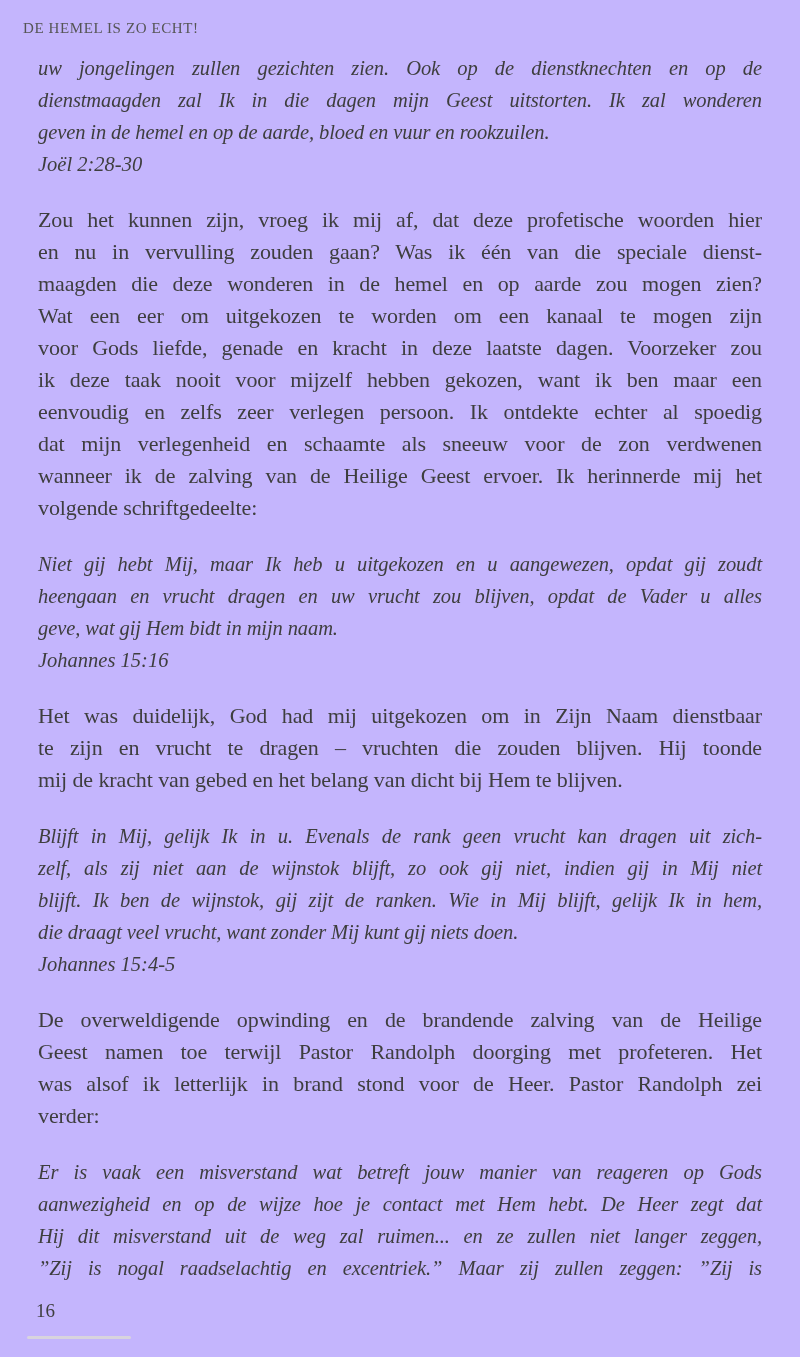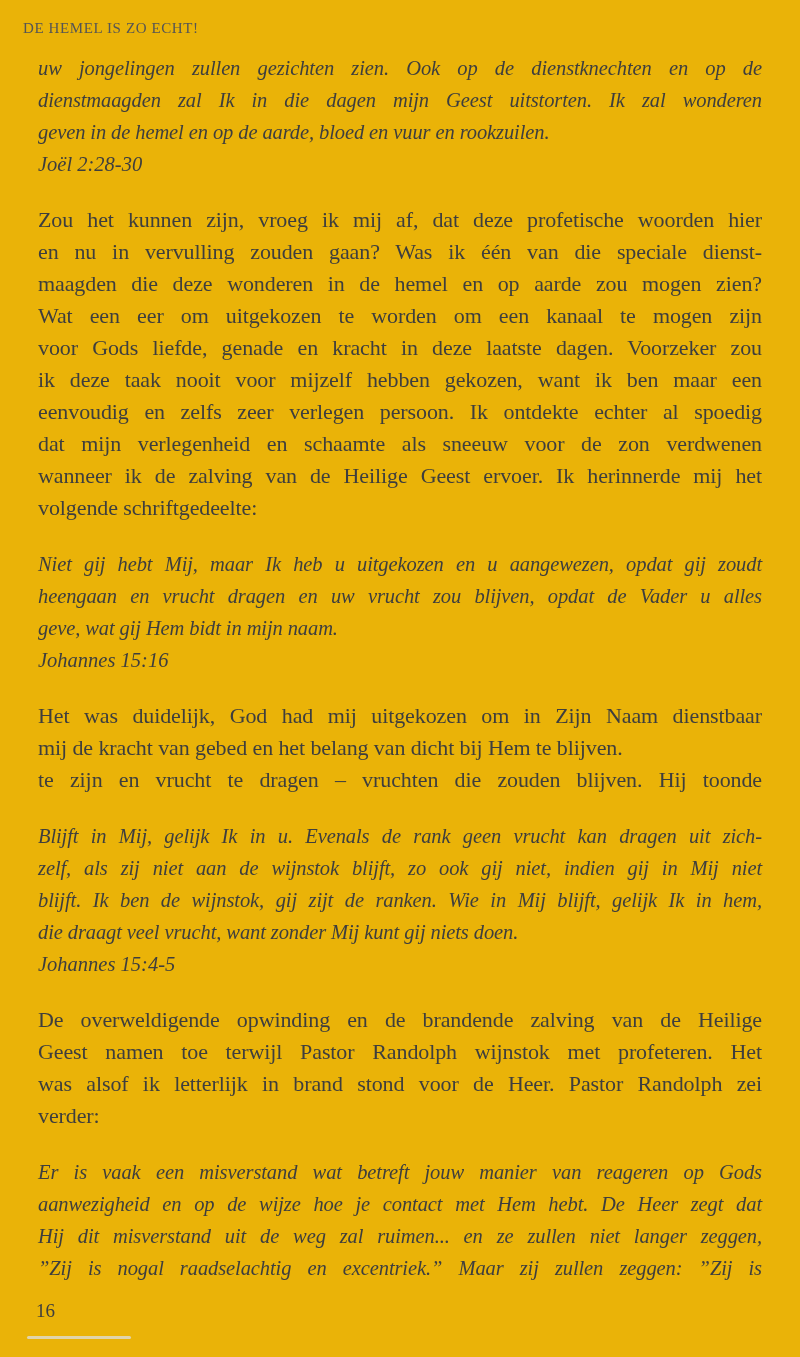--- a/index.html
+++ b/index.html
@@ -4,21 +4,21 @@
 <style>
   html, body {
     margin: 0;
     padding: 0;
     background: #fdfdfb;
   }
   .page {
     position: relative;
     width: 800px;
     height: 1357px;
-    background: #eab308;
+    background: #c4b5fd;
     overflow: hidden;
     font-family: "Liberation Serif", "DejaVu Serif", serif;
     color: #3e3e3e;
   }
   .running-header {
     position: absolute;
     top: 20px;
     left: 23px;
     font-size: 15px;
     letter-spacing: 0.6px;
@@ -102,33 +102,33 @@
         <div class="line last">volgende schriftgedeelte:</div>
       </div>
       <div class="block italic">
         <div class="line">Niet gij hebt Mij, maar Ik heb u uitgekozen en u aangewezen, opdat gij zoudt</div>
         <div class="line">heengaan en vrucht dragen en uw vrucht zou blijven, opdat de Vader u alles</div>
         <div class="line last">geve, wat gij Hem bidt in mijn naam.</div>
         <div class="citation">Johannes 15:16</div>
       </div>
       <div class="block roman">
         <div class="line">Het was duidelijk, God had mij uitgekozen om in Zijn Naam dienstbaar</div>
+        <div class="line">te zijn en vrucht te dragen – vruchten die zouden blijven. Hij toonde</div>
         <div class="line last">mij de kracht van gebed en het belang van dicht bij Hem te blijven.</div>
-        <div class="line">te zijn en vrucht te dragen – vruchten die zouden blijven. Hij toonde</div>
       </div>
       <div class="block italic">
         <div class="line">Blijft in Mij, gelijk Ik in u. Evenals de rank geen vrucht kan dragen uit zich-</div>
         <div class="line">zelf, als zij niet aan de wijnstok blijft, zo ook gij niet, indien gij in Mij niet</div>
         <div class="line">blijft. Ik ben de wijnstok, gij zijt de ranken. Wie in Mij blijft, gelijk Ik in hem,</div>
         <div class="line last">die draagt veel vrucht, want zonder Mij kunt gij niets doen.</div>
         <div class="citation">Johannes 15:4-5</div>
       </div>
       <div class="block roman">
         <div class="line">De overweldigende opwinding en de brandende zalving van de Heilige</div>
-        <div class="line">Geest namen toe terwijl Pastor Randolph wijnstok met profeteren. Het</div>
+        <div class="line">Geest namen toe terwijl Pastor Randolph doorging met profeteren. Het</div>
         <div class="line">was alsof ik letterlijk in brand stond voor de Heer. Pastor Randolph zei</div>
         <div class="line last">verder:</div>
       </div>
       <div class="block italic">
         <div class="line">Er is vaak een misverstand wat betreft jouw manier van reageren op Gods</div>
         <div class="line">aanwezigheid en op de wijze hoe je contact met Hem hebt. De Heer zegt dat</div>
         <div class="line">Hij dit misverstand uit de weg zal ruimen... en ze zullen niet langer zeggen,</div>
         <div class="line">”Zij is nogal raadselachtig en excentriek.” Maar zij zullen zeggen: ”Zij is</div>
       </div>
     </div>

